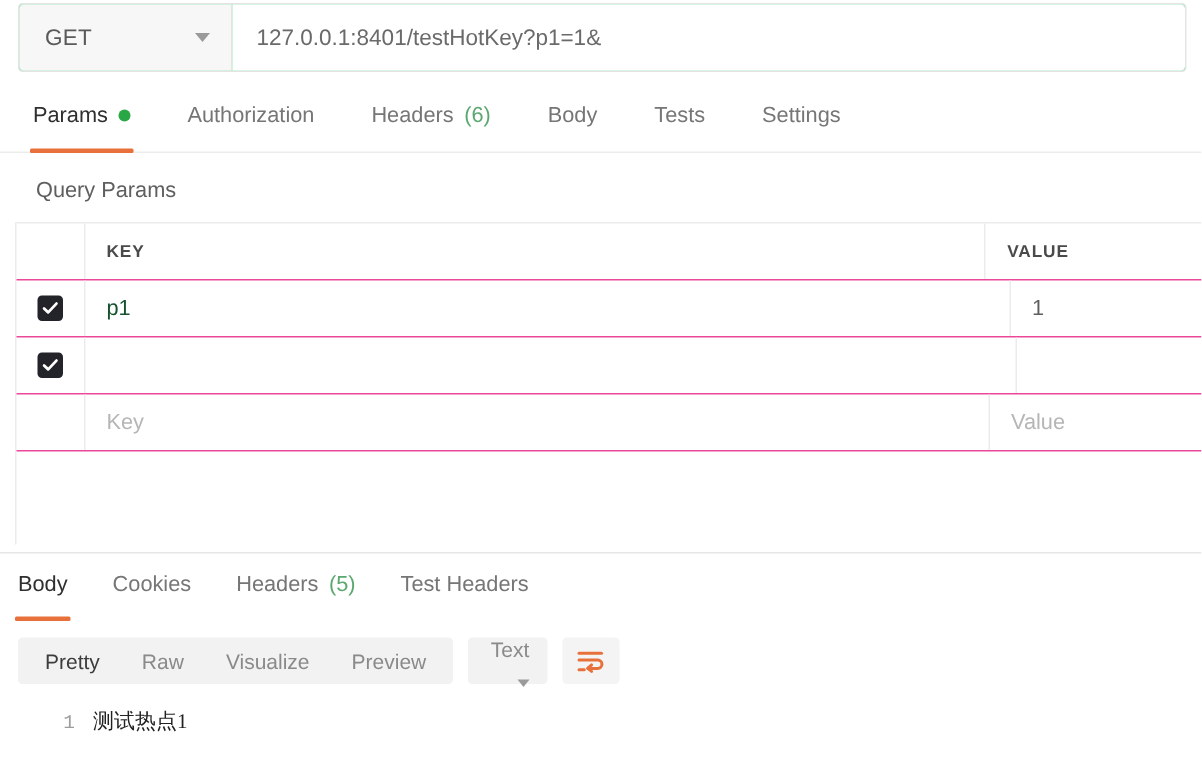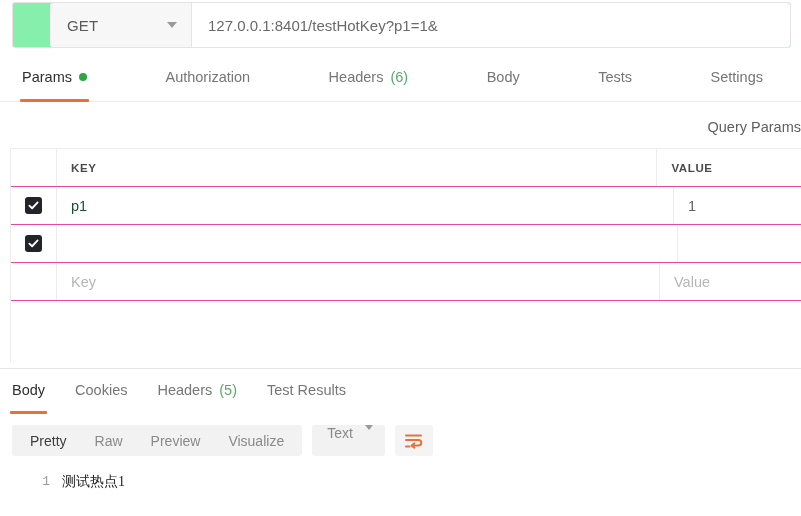--- a/index.html
+++ b/index.html
@@ -12,21 +12,20 @@
   }
 
   
   .url-bar {
     display: flex; align-items: stretch;
     height: 46px;
     margin: 2px 10px 0 12px;
     border: 1px solid #e4e4e4;
     border-radius: 3px;
     background: #86efac;
-    padding-left: 37px;
   }
   .method-box {
     width: 142px;
     display: flex; align-items: center; justify-content: space-between;
     padding: 0 14px 0 17px;
     background: #f7f7f7;
     border-right: 1px solid #e4e4e4;
     border-radius: 3px 0 0 3px;
     cursor: pointer;
   }
@@ -42,21 +41,20 @@
     font-family: "Liberation Sans", sans-serif;
   }
 
   
   .req-tabs {
     display: flex; align-items: flex-end;
     height: 40px;
     margin: 14px 0 0 0;
     padding-left: 22px;
     border-bottom: 1px solid #ececec;
-    justify-content: space-between;
   }
   .tab {
     position: relative;
     display: flex; align-items: center; gap: 7px;
     height: 100%;
     padding: 0 0 9px 0;
     margin-right: 38px;
     font-size: 14.5px;
     color: #767676;
     cursor: pointer;
@@ -66,21 +64,21 @@
   .tab.active::after {
     content: ""; position: absolute; left: -2px; right: -2px; bottom: -1px;
     height: 3px; background: #e8703a; border-radius: 1px;
   }
   .dot-green { width: 8px; height: 8px; border-radius: 50%; background: #2aa745; display: inline-block; }
   .count-green { color: #5aa86f; }
 
   
   .section-title {
     padding: 17px 0 13px 24px;
-    font-size: 14.5px; color: #5f5f5f; text-align: right;
+    font-size: 14.5px; color: #5f5f5f;
   }
   .params-table {
     margin: 0 0 0 10px;
     border-top: 1px solid #ececec;
     border-left: 1px solid #ececec;
     width: calc(100% - 10px);
   }
   .row {
     display: flex; align-items: stretch;
     height: 38px;
@@ -142,24 +140,24 @@
     height: 31px; padding: 0 4px;
   }
   .seg-item {
     padding: 0 14px; height: 31px;
     display: flex; align-items: center;
     font-size: 14px; color: #8a8a8a; cursor: pointer;
     border-radius: 3px; white-space: nowrap;
   }
   .seg-item.active { color: #3d3d3d; }
   .type-pill {
-    display: flex; align-items: flex-start; gap: 12px;
+    display: flex; align-items: flex-end; gap: 12px;
     background: #f2f2f2; border-radius: 3px;
     height: 31px; padding: 0 12px 0 15px;
-    font-size: 14px; color: #8a8a8a; cursor: pointer;
+    font-size: 14px; color: #8a8a8a; cursor: pointer; flex-direction: column;
   }
   .caret-sm { width: 0; height: 0; border-left: 4px solid transparent;
               border-right: 4px solid transparent; border-top: 5px solid #9a9a9a; }
   .wrap-btn {
     width: 38px; height: 31px;
     background: #f4f4f4; border-radius: 3px;
     display: flex; align-items: center; justify-content: center;
     cursor: pointer;
   }
 
@@ -260,30 +258,30 @@
     <span>Body</span>
   </div>
   <div class="tab">
     <span>Cookies</span>
   </div>
   <div class="tab">
     <span>Headers</span>
     <span class="count-green">(5)</span>
   </div>
   <div class="tab">
-    <span>Test Results</span>
+    <span>Test Headers</span>
   </div>
 </div>
 
 <div class="viewbar">
   <div class="seg">
     <div class="seg-item active">Pretty</div>
     <div class="seg-item">Raw</div>
+    <div class="seg-item">Visualize</div>
     <div class="seg-item">Preview</div>
-    <div class="seg-item">Visualize</div>
   </div>
   <div class="type-pill">
     <span>Text</span>
     <span class="caret-sm"></span>
   </div>
   <div class="wrap-btn">
     <svg width="19" height="16" viewBox="0 0 19 16">
       <path d="M2 2.5 H17" stroke="#e8703a" stroke-width="2" stroke-linecap="round"></path>
       <path d="M2 7 H14.5 a2.8 2.8 0 0 1 0 5.6 H8.5" stroke="#e8703a" stroke-width="2" fill="none" stroke-linecap="round"></path>
       <path d="M10.4 10.3 L7.7 12.6 L10.4 14.6" stroke="#e8703a" stroke-width="2" fill="none" stroke-linecap="round" stroke-linejoin="round"></path>

